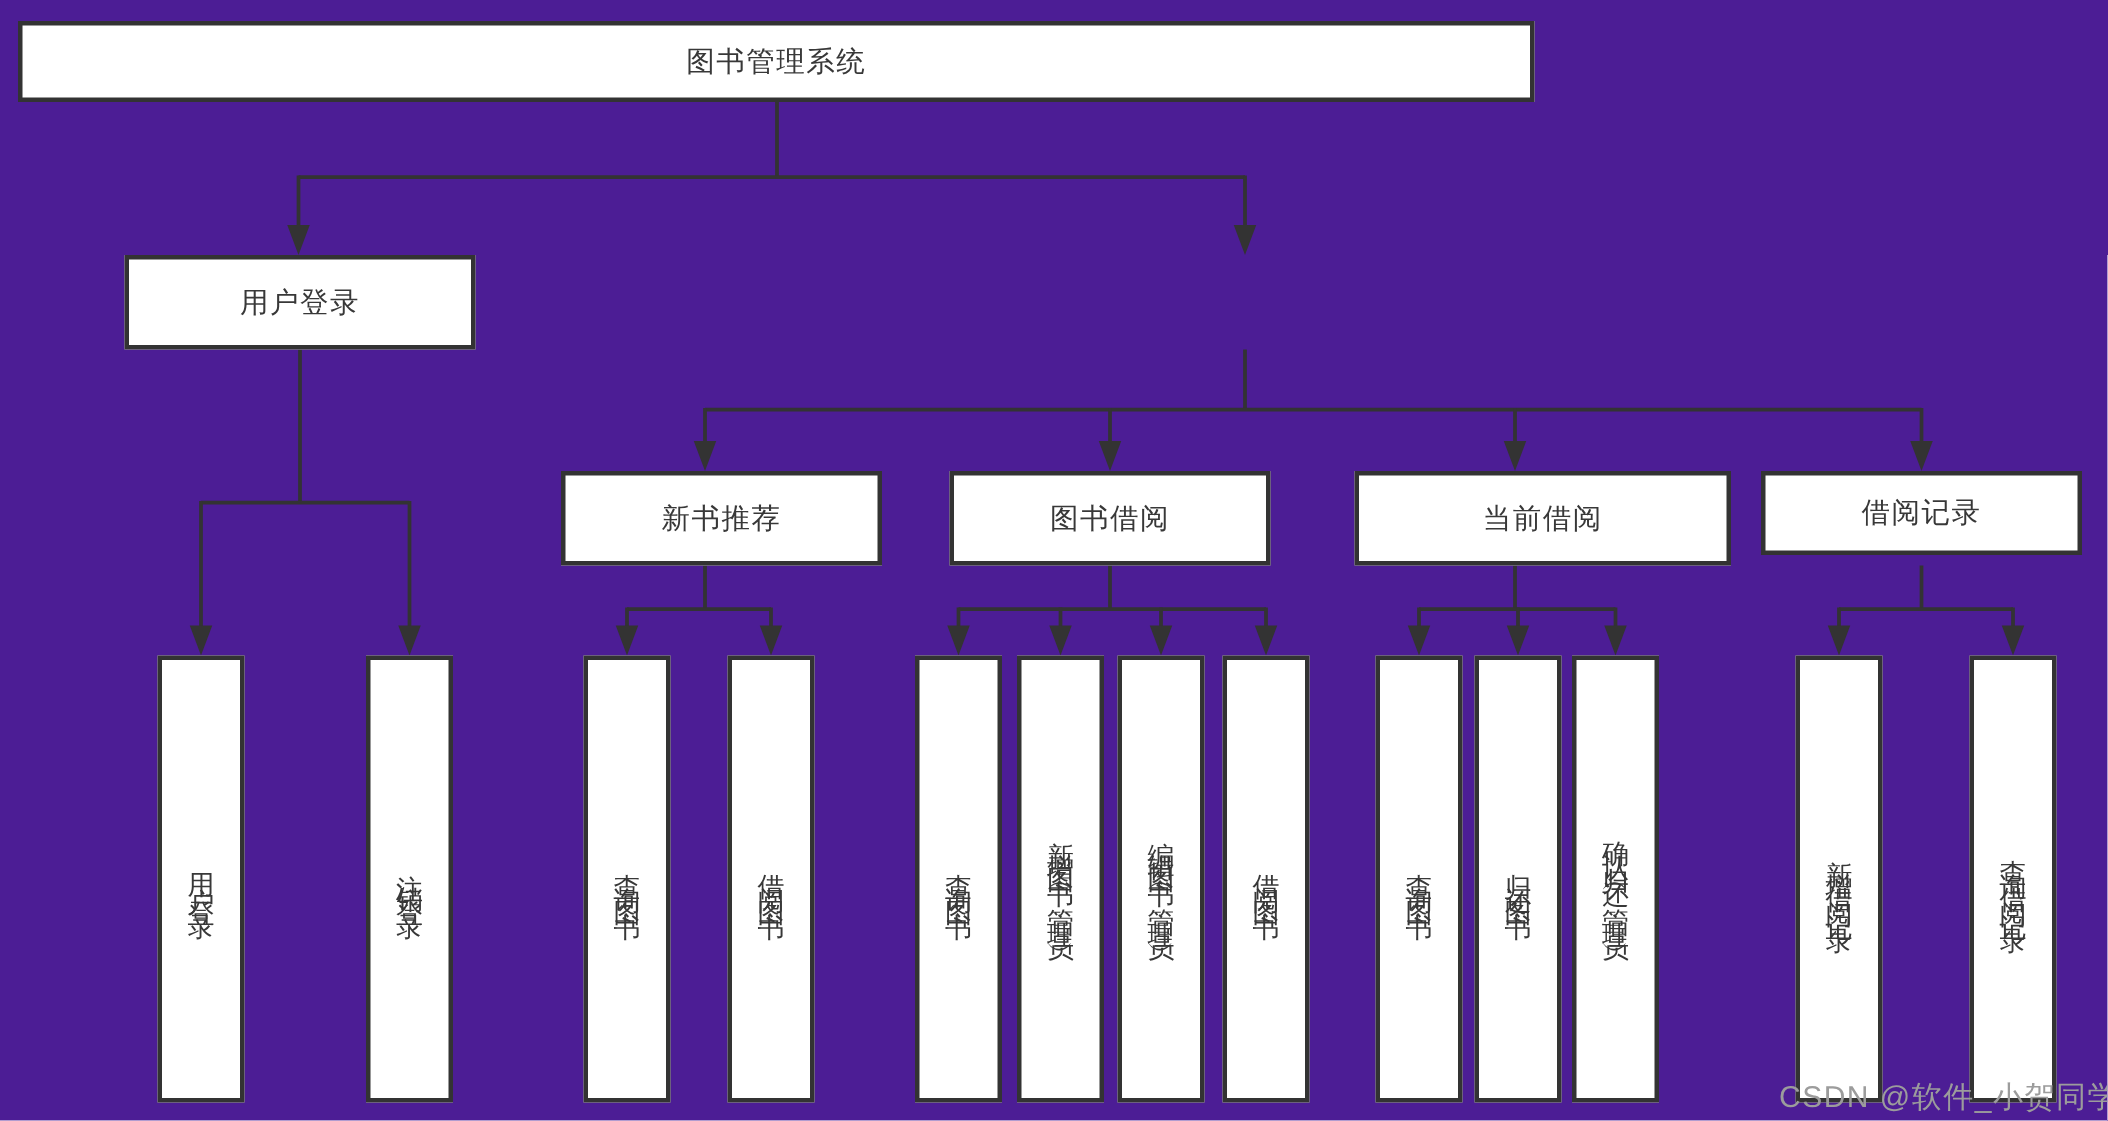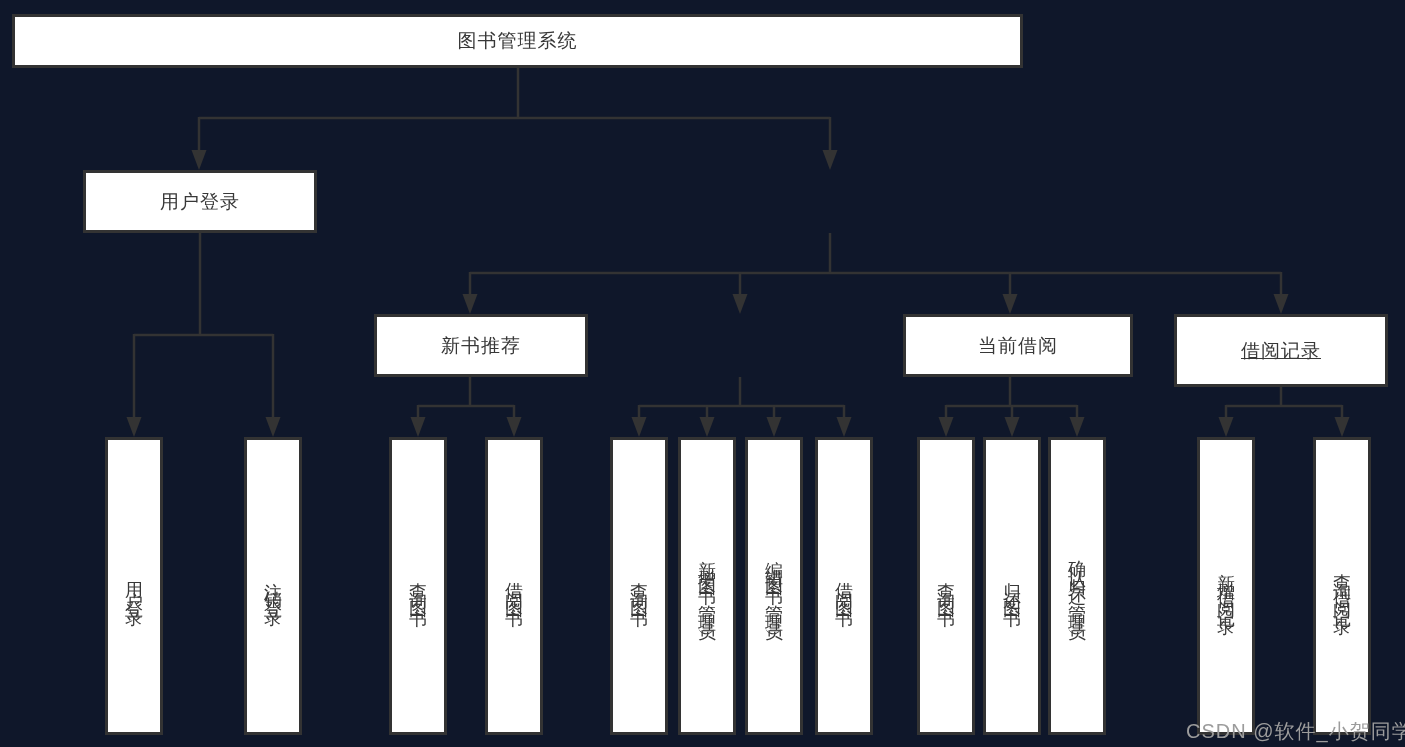--- a/index.html
+++ b/index.html
@@ -5,21 +5,21 @@
   html, body {
     margin: 0;
     padding: 0;
     background: #ffffff;
     font-family: "Liberation Sans", "DejaVu Sans", sans-serif;
   }
   #canvas {
     position: relative;
     width: 1405px;
     height: 747px;
-    background: #0f172a;
+    background: #4c1d95;
     overflow: hidden;
   }
   #connectors {
     position: absolute;
     left: 0; top: 0;
     width: 1405px; height: 747px;
     z-index: 1;
   }
   .hnode {
     position: absolute;
@@ -161,24 +161,27 @@
     <span>图书管理系统</span>
   </div>
 
   <div class="hnode" style="left:83px; top:170px; width:234px; height:63px;">
     <span>用户登录</span>
   </div>
 
   <div class="hnode" style="left:374px; top:314px; width:214px; height:63px;">
     <span>新书推荐</span>
   </div>
-  <div class="hnode" style="left:903px; top:314px; width:230px; height:63px;">
+  <div class="hnode" style="left:633px; top:314px; width:214px; height:63px;">
+    <span>图书借阅</span>
+  </div>
+  <div class="hnode" style="left:903px; top:314px; width:251px; height:63px;">
     <span>当前借阅</span>
   </div>
-  <div class="hnode" style="left:1174px; top:314px; width:214px; height:73px;text-decoration:underline;">
+  <div class="hnode" style="left:1174px; top:314px; width:214px; height:56px;">
     <span>借阅记录</span>
   </div>
 
   <div class="leaf" style="left:105px;">
     <span class="vlabel">用户登录</span>
   </div>
   <div class="leaf" style="left:244px;">
     <span class="vlabel">注销登录</span>
   </div>
 

